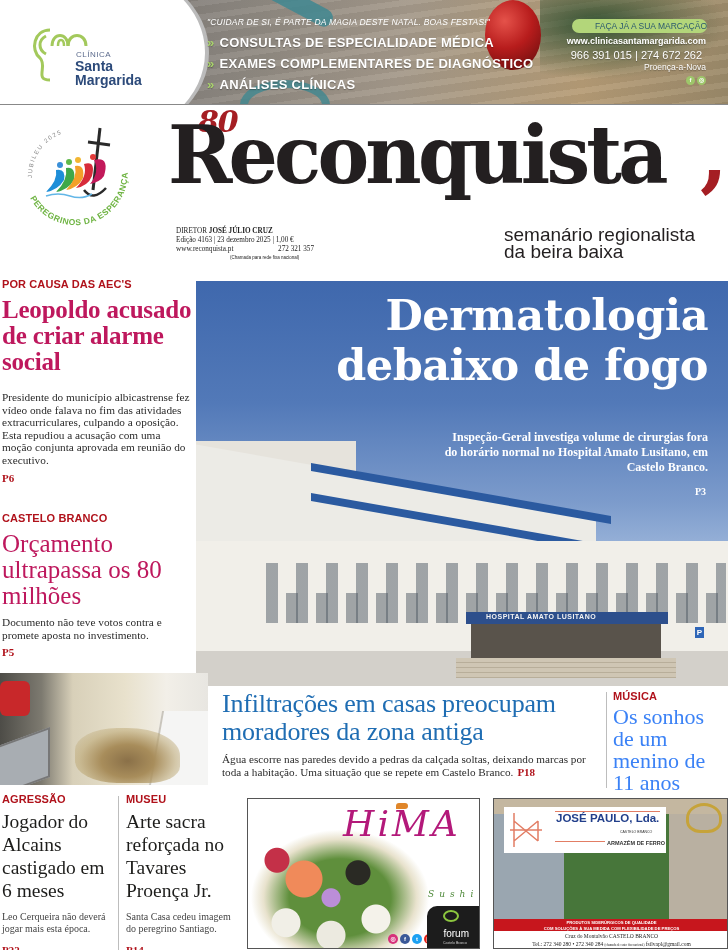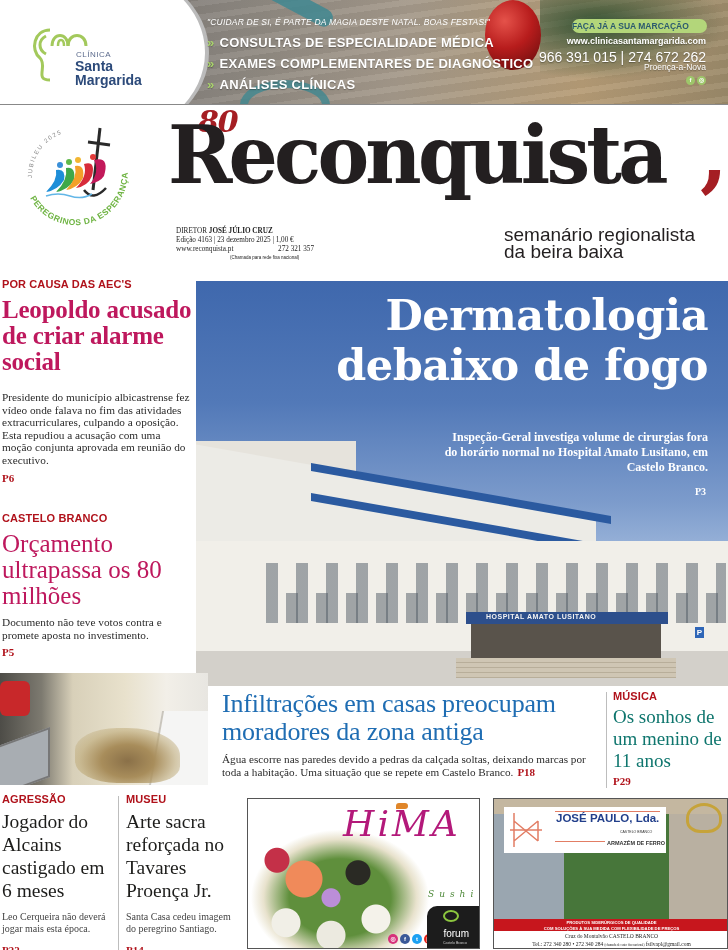--- a/index.html
+++ b/index.html
@@ -21,24 +21,24 @@
   .top-ad .logo-panel { position: absolute; left: -20px; top: -30px; width: 225px; height: 165px; background: #fff; border-radius: 0 50% 50% 0 / 0 60% 60% 0; box-shadow: 4px 0 0 #bbb; }
   .clinic-logo { position: absolute; left: 28px; top: 22px; width: 120px; height: 60px; }
   .clinic-logo .arcs { position: absolute; left: 0; top: 0; width: 60px; height: 62px; }
   .clinic-small { position: absolute; left: 76px; top: 50px; font-family: "Liberation Sans", sans-serif; font-size: 8px; color: #5b6a8c; letter-spacing: .5px; }
   .clinic-name { position: absolute; left: 75px; top: 59px; font-family: "Liberation Sans", sans-serif; font-size: 14px; line-height: 14px; color: #2c4a7a; font-weight: bold; }
   .ad-quote { position: absolute; left: 207px; top: 17px; font-family: "Liberation Sans", sans-serif; font-size: 8.5px; font-style: italic; color: #fff; letter-spacing: .2px; white-space: nowrap; }
   .ad-services { position: absolute; left: 207px; top: 35px; list-style: none; }
   .ad-services li { font-family: "Liberation Sans", sans-serif; font-weight: bold; font-size: 13px; color: #fff; letter-spacing: .3px; height: 21px; white-space: nowrap; text-shadow: 0 1px 1px rgba(0,0,0,.3); }
   .ad-services .chev { color: #a9d46b; margin-right: 5px; }
   .ad-cta { position: absolute; left: 572px; top: 19px; width: 135px; height: 14px; background: #b3d67a; border-radius: 8px;
-    font-family: "Liberation Sans", sans-serif; font-size: 8.5px; font-weight: bold; color: #2c5a6e; text-align: left; line-height: 14px; }
+    font-family: "Liberation Sans", sans-serif; font-size: 8.5px; font-weight: normal; color: #2c5a6e; text-align: right; line-height: 14px; }
   .ad-contact { position: absolute; right: 22px; top: 36px; text-align: right; font-family: "Liberation Sans", sans-serif; color: #fff; font-weight: bold; text-shadow: 0 1px 1px rgba(0,0,0,.3); }
   .ad-contact .url { font-size: 9px; height: 13px; }
-  .ad-contact .phone { font-size: 14px; height: 13px; font-weight: normal; text-align: center; }
+  .ad-contact .phone { font-size: 11px; height: 13px; font-weight: normal; text-align: center; }
   .ad-contact .loc { font-size: 8.5px; height: 13px; font-weight: normal; }
   .ad-social { position: absolute; left: 686px; top: 76px; display: flex; gap: 2px; }
   .ad-social span { width: 9px; height: 9px; border-radius: 50%; background: #9ec66a; display: block; font-size: 6px; color: #fff; text-align: center; line-height: 9px; font-family: "Liberation Sans", sans-serif; font-weight: bold; }
 
   
   .jubilee { position: absolute; left: 18px; top: 120px; width: 115px; height: 110px; }
   .masthead-80 { position: absolute; left: 198px; top: 107px; font-family: "DejaVu Serif", serif; font-style: italic; font-weight: bold; font-size: 30px; color: #a51e23; line-height: 1; letter-spacing: -1px; }
   .masthead-title { position: absolute; left: 168px; top: 115px; font-family: "DejaVu Serif", serif; font-weight: bold; font-size: 80px; color: #231f20; line-height: 1; letter-spacing: -4px; transform: scaleX(0.97); transform-origin: left; }
   .masthead-comma { position: absolute; left: 700px; top: 115px; font-family: "DejaVu Serif", serif; font-weight: bold; font-size: 80px; color: #a51e23; line-height: 1; }
   .mast-meta { position: absolute; left: 176px; top: 227px; font-size: 7.2px; line-height: 9px; color: #222; }
@@ -95,21 +95,21 @@
   .damp-photo .bucket { position: absolute; left: 0; top: 8px; width: 30px; height: 35px; background: #c8282a; border-radius: 6px; }
   .damp-photo .marble { position: absolute; left: 155px; top: 38px; width: 60px; height: 80px; background: #f5f5f4; transform: skewX(-10deg); border-left: 2px solid #c9c5bc; }
 
   .infil { position: absolute; left: 222px; top: 690px; width: 380px; }
   .infil h2 { font-family: "Liberation Serif", serif; font-weight: normal; font-size: 26px; line-height: 28px; color: #1f6db3; letter-spacing: -.2px; }
   .infil p { font-family: "Liberation Serif", serif; font-size: 11.2px; line-height: 12.5px; color: #2b2b2b; margin-top: 7px; }
   .infil p .page-ref { margin-left: 4px; }
 
   .divider-v { position: absolute; width: 1px; background: #bdbdbd; }
   .musica { position: absolute; left: 613px; top: 690px; width: 115px; }
-  .musica h2 { font-family: "Liberation Serif", serif; font-weight: normal; font-size: 19px; line-height: 22px; color: #0f766e; margin-top: 4px; }
+  .musica h2 { font-family: "Liberation Serif", serif; font-weight: normal; font-size: 22px; line-height: 22px; color: #3b82f6; margin-top: 4px; }
   .musica .page-ref { display: block; margin-top: 3px; }
 
   
   .bottom-story { position: absolute; top: 793px; width: 112px; }
   .bottom-story h2 { font-family: "Liberation Serif", serif; font-weight: normal; font-size: 19.5px; line-height: 23px; color: #1d1d1b; margin-top: 5px; }
   .bottom-story p { font-family: "Liberation Serif", serif; font-size: 10px; line-height: 12px; color: #444; margin-top: 9px; }
   .bottom-story .page-ref { display: block; margin-top: 9px; }
   .b1 { left: 2px; }
   .b2 { left: 126px; }
 

